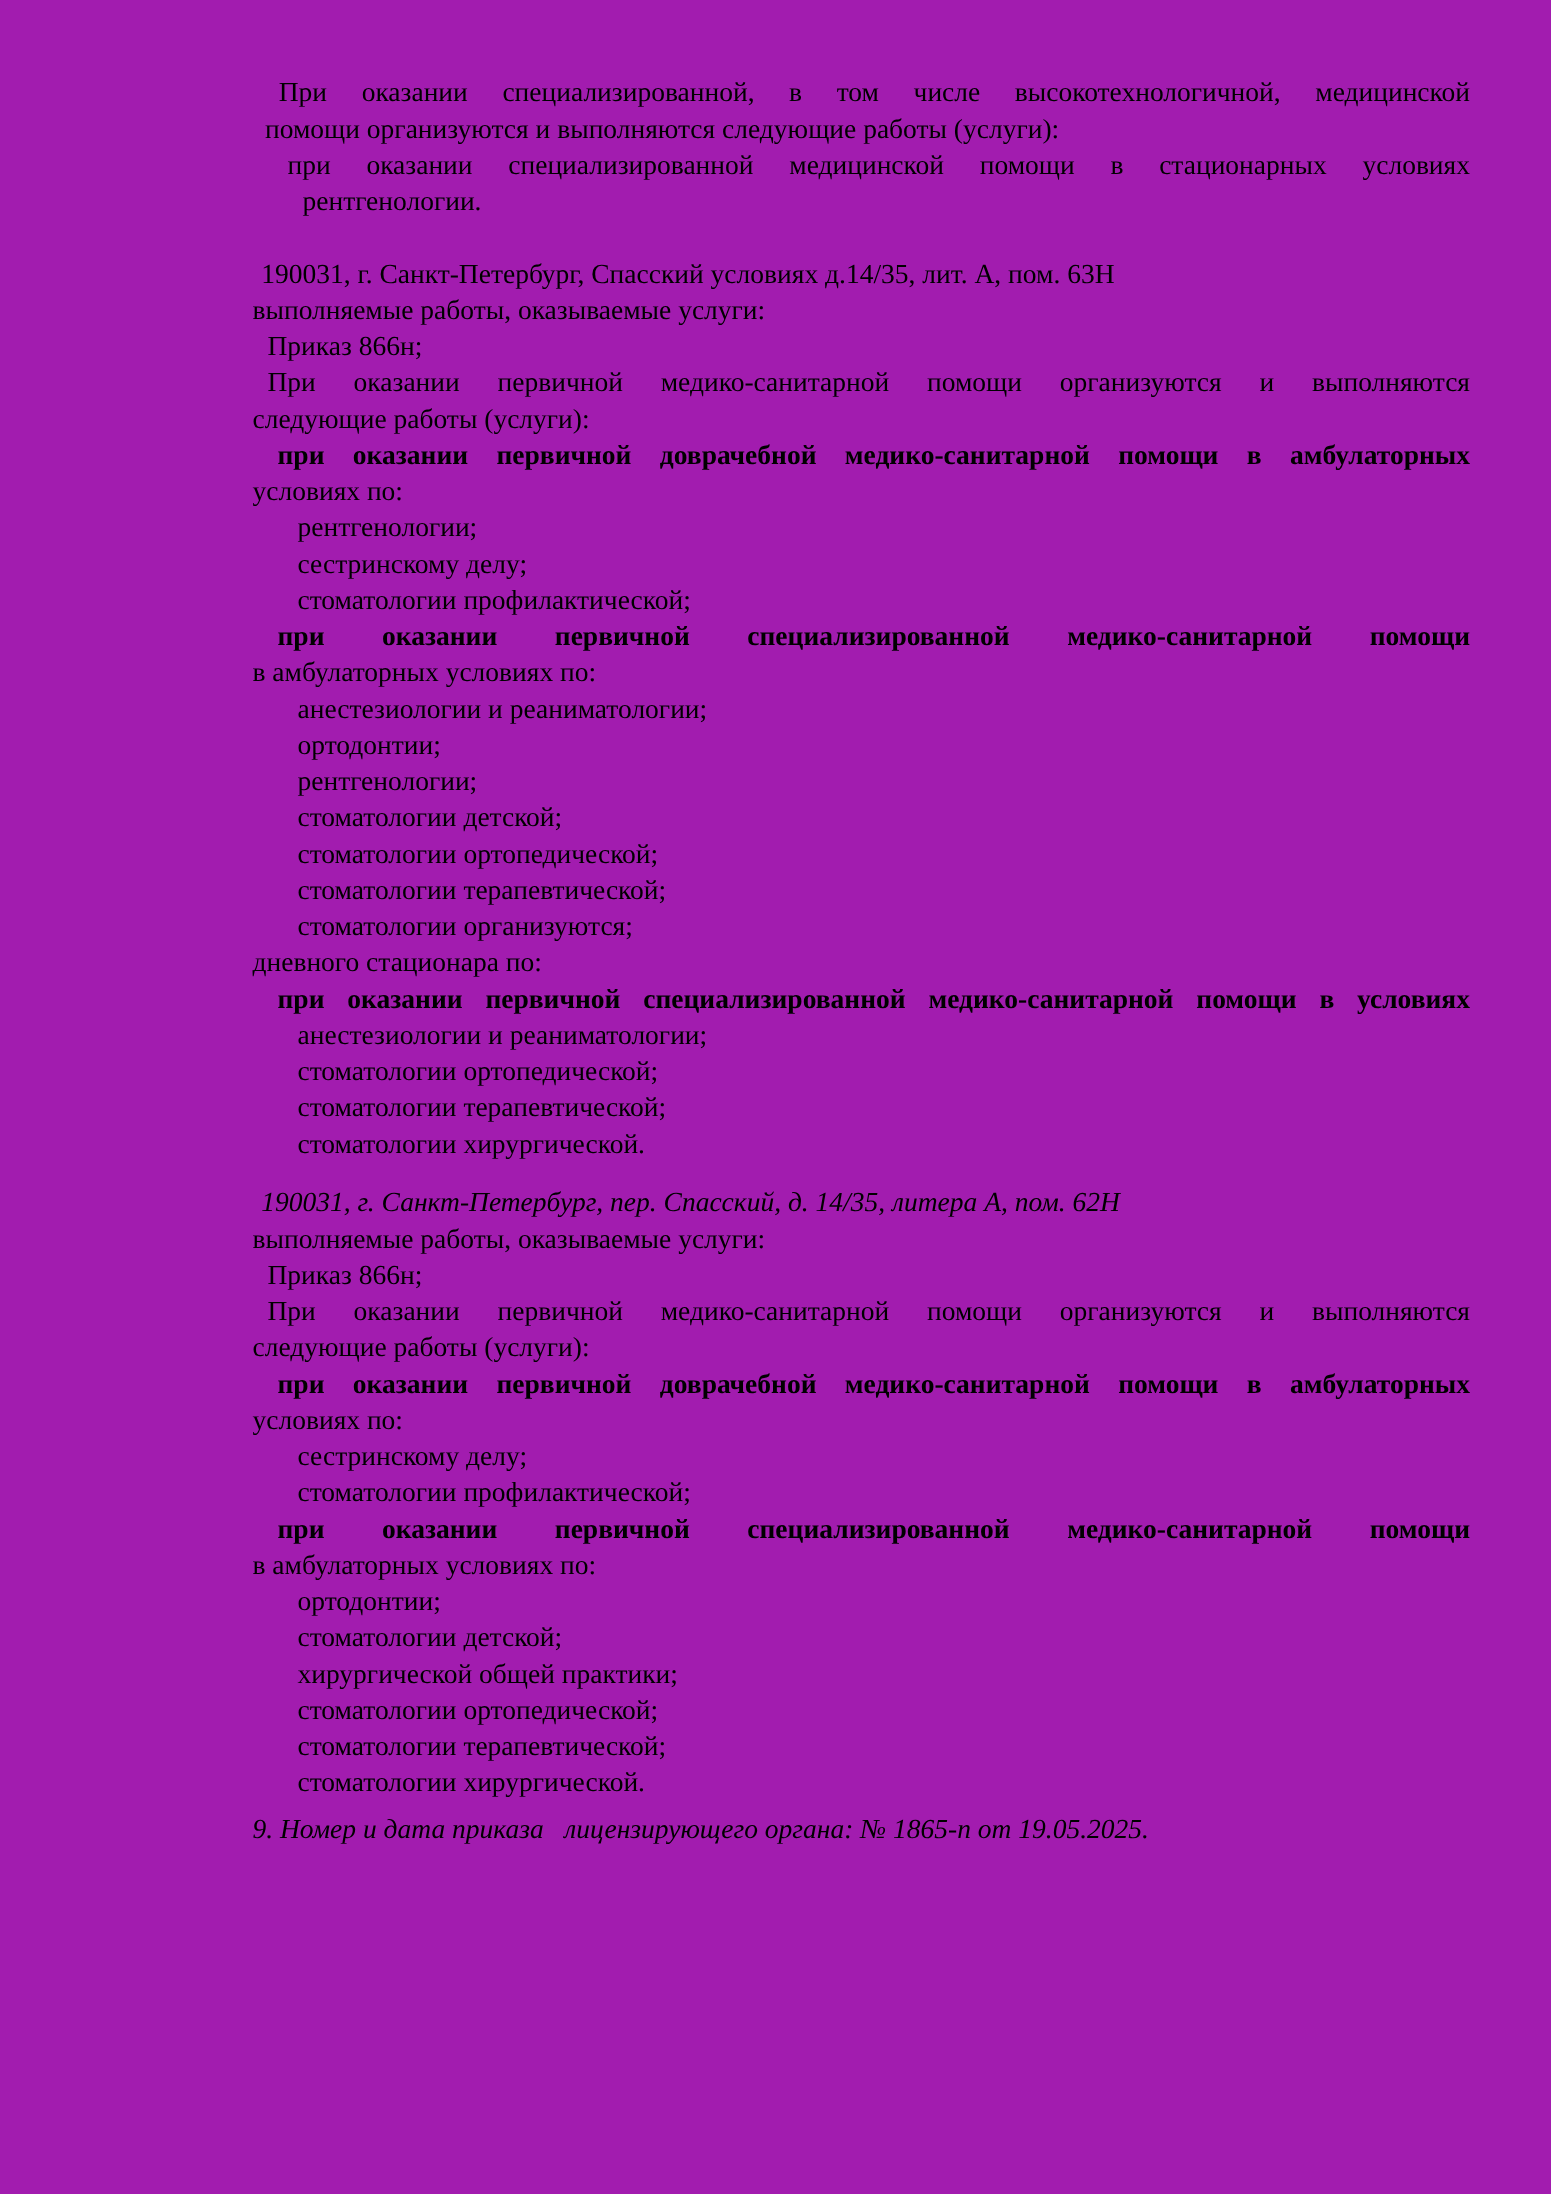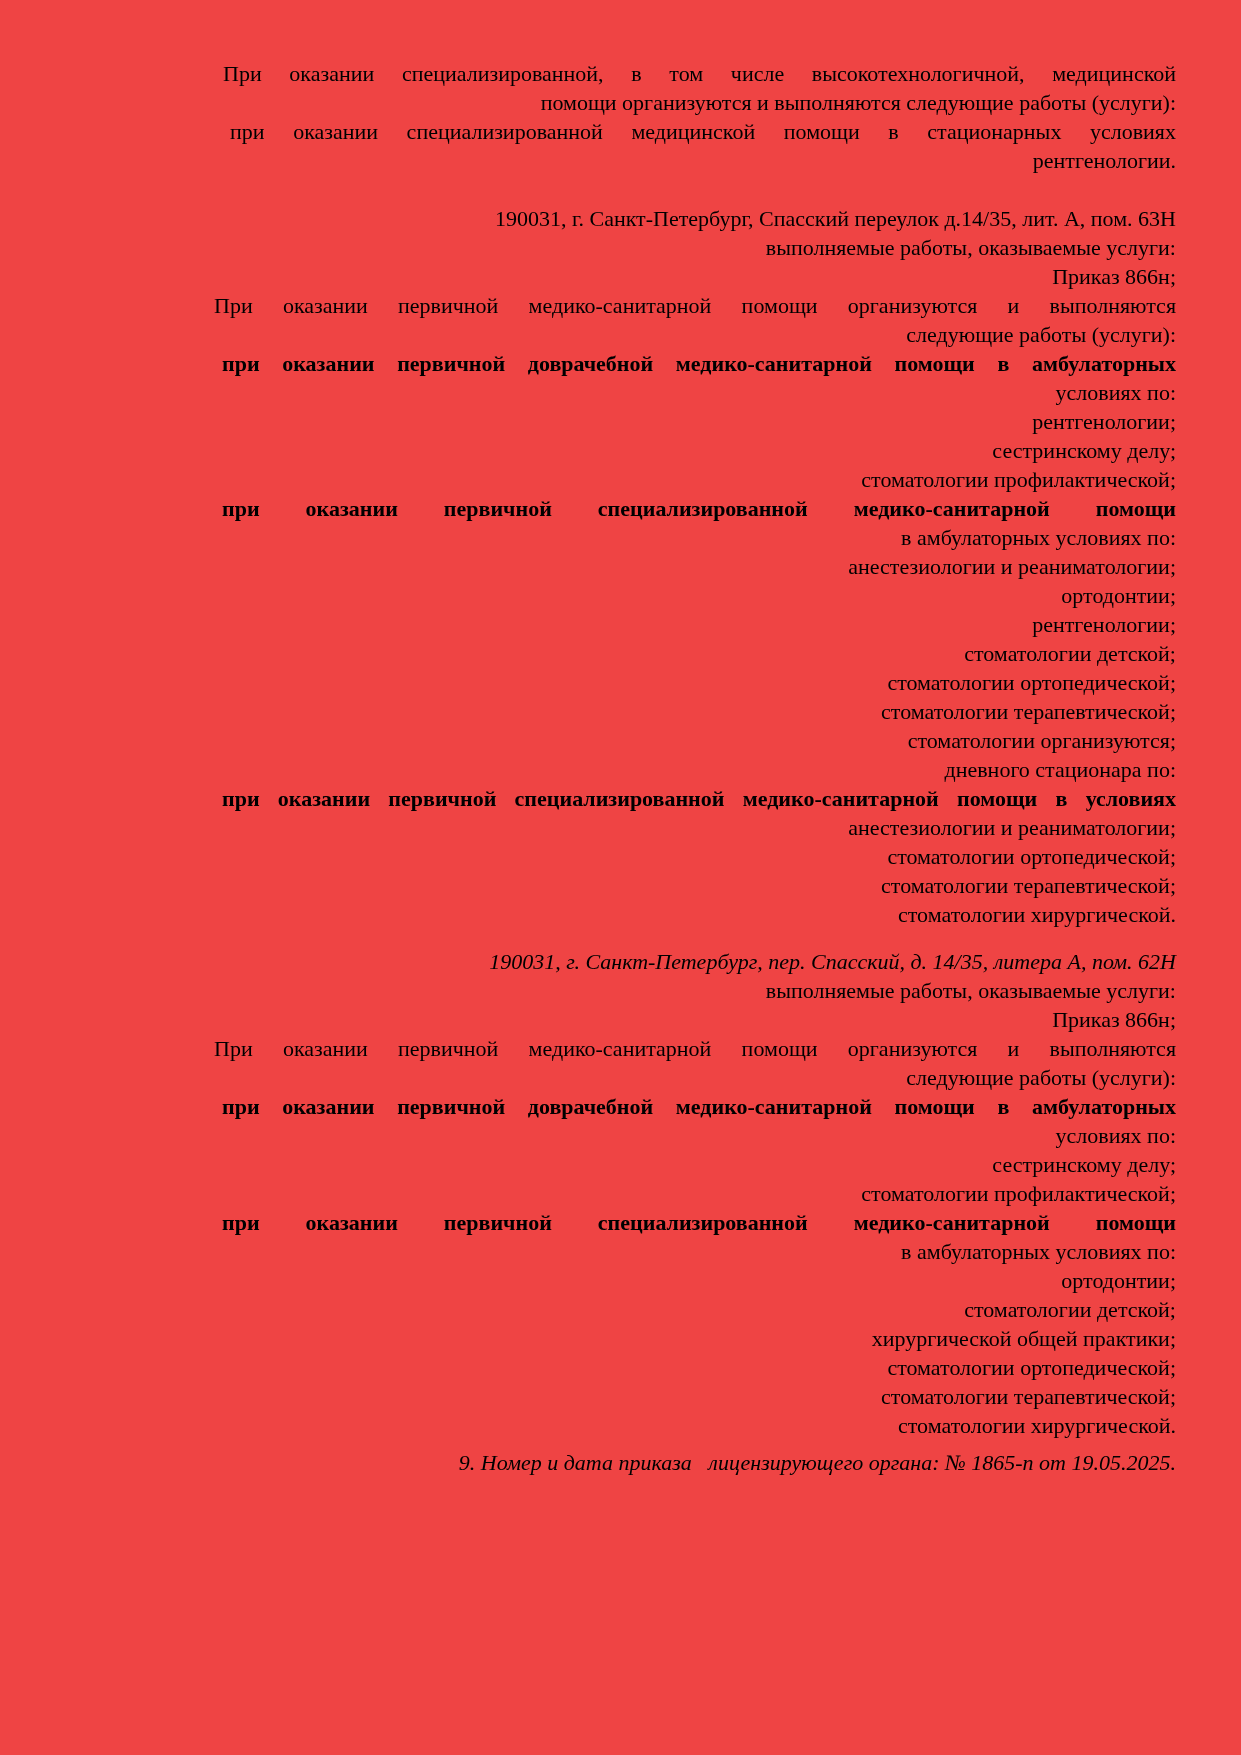--- a/index.html
+++ b/index.html
@@ -4,37 +4,37 @@
 <style>
   html, body {
     margin: 0;
     padding: 0;
     background: #ffffff;
   }
   .page {
     position: relative;
     width: 1241px;
     height: 1755px;
-    background: #ef4444;
+    background: #a21caf;
     overflow: hidden;
   }
   .doc {
     position: absolute;
     left: 202px;
     top: 59px;
     width: 974px;
     color: #000000;
     font-family: "Liberation Serif", "DejaVu Serif", serif;
     font-size: 22px;
     line-height: 29px;
     font-weight: 400;
   }
   .line {
     white-space: pre-wrap;
-    text-align: right;
+    text-align: left;
   }
   .line.just {
     text-align: justify;
     text-align-last: justify;
   }
   
   .lv-margin   { padding-left: 0; }
   .lv-address  { padding-left: 7px; }
   .lv-cont     { padding-left: 10px; }
   .lv-para     { padding-left: 12px; }
@@ -46,21 +46,21 @@
 </style>
 </head>
 <body>
 
 <div class="page">
   <div class="doc">
       <div class="line lv-para-a just">При оказании специализированной, в том числе высокотехнологичной, медицинской</div>
       <div class="line lv-cont">помощи организуются и выполняются следующие работы (услуги):</div>
       <div class="line lv-sub-a just">при оказании специализированной медицинской помощи в стационарных условиях</div>
       <div class="line lv-item-a">рентгенологии.</div>
-      <div class="line lv-address" style="margin-top: 29px;">190031, г. Санкт-Петербург, Спасский переулок д.14/35, лит. А, пом. 63Н</div>
+      <div class="line lv-address" style="margin-top: 29px;">190031, г. Санкт-Петербург, Спасский условиях д.14/35, лит. А, пом. 63Н</div>
       <div class="line lv-margin">выполняемые работы, оказываемые услуги:</div>
       <div class="line lv-para">Приказ 866н;</div>
       <div class="line lv-para just">При оказании первичной медико-санитарной помощи организуются и выполняются</div>
       <div class="line lv-margin">следующие работы (услуги):</div>
       <div class="line lv-sub just">при оказании первичной доврачебной медико-санитарной помощи в амбулаторных</div>
       <div class="line lv-margin">условиях по:</div>
       <div class="line lv-item">рентгенологии;</div>
       <div class="line lv-item">сестринскому делу;</div>
       <div class="line lv-item">стоматологии профилактической;</div>
       <div class="line lv-sub just">при оказании первичной специализированной медико-санитарной помощи</div>

